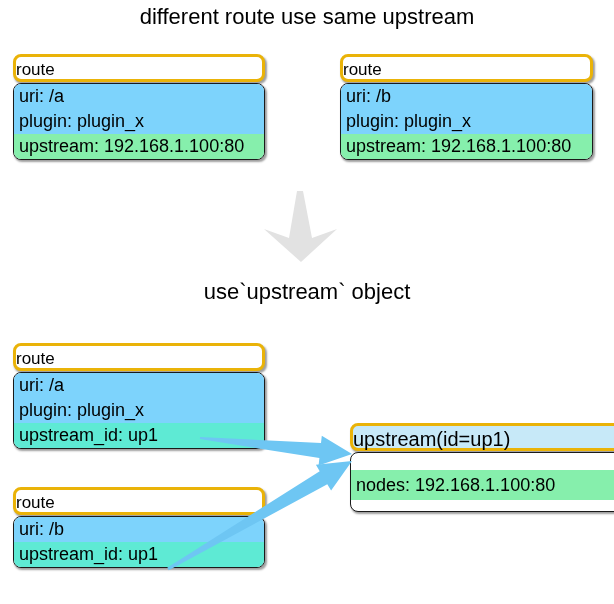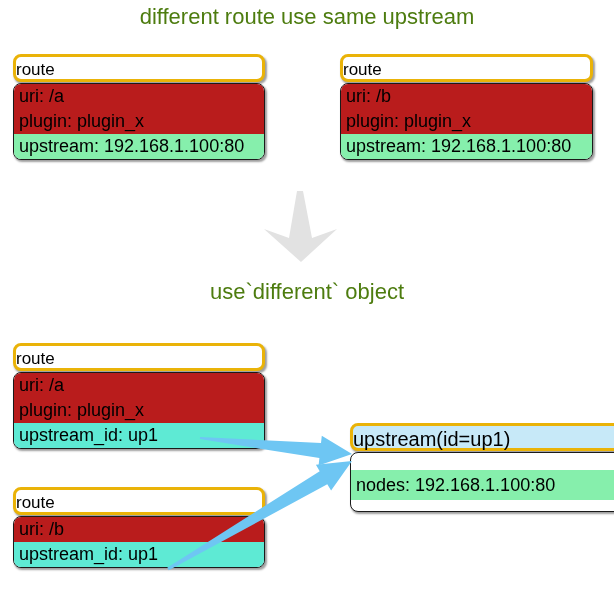--- a/index.html
+++ b/index.html
@@ -12,21 +12,21 @@
     color: #000000;
     overflow: hidden;
   }
   .title, .label {
     position: absolute;
     left: 0;
     width: 614px;
     text-align: center;
     font-size: 22px;
     line-height: 26px;
-    color: #4d7c0f;
+    color: #000000;
     white-space: nowrap;
   }
   .title { top: 4px; }
   .label { top: 279px; }
 
   .node { position: absolute; }
   .node-header {
     box-sizing: border-box;
     height: 28px;
     line-height: 26px;
@@ -47,21 +47,21 @@
     border-radius: 8px;
     box-shadow: 1.5px 2px 2px rgba(0,0,0,0.38);
     overflow: hidden;
   }
   .row {
     height: 25px;
     line-height: 25px;
     padding-left: 5px;
     font-size: 18px;
     white-space: nowrap;
-    background: #b91c1c;
+    background: #7dd3fc;
   }
   .row.pink { background: #86efac; }
   .row.blue { background: #5eead4; }
 
   .upstream-body { padding: 17px 0 13px 0; height: 60px; }
   .upstream-body .row { height: 30px; line-height: 30px; }
 
   svg.overlay {
     position: absolute;
     left: 0;
@@ -87,21 +87,21 @@
 
   <div class="node" style="left:340px; top:54px; width:253px;">
     <div class="node-header">route</div>
     <div class="node-body">
       <div class="row">uri: /b</div>
       <div class="row">plugin: plugin_x</div>
       <div class="row pink">upstream: 192.168.1.100:80</div>
     </div>
   </div>
 
-  <div class="label">use`different` object</div>
+  <div class="label">use`upstream` object</div>
 
   <div class="node" style="left:13px; top:343px; width:252px;">
     <div class="node-header">route</div>
     <div class="node-body">
       <div class="row">uri: /a</div>
       <div class="row">plugin: plugin_x</div>
       <div class="row blue">upstream_id: up1</div>
     </div>
   </div>
 

